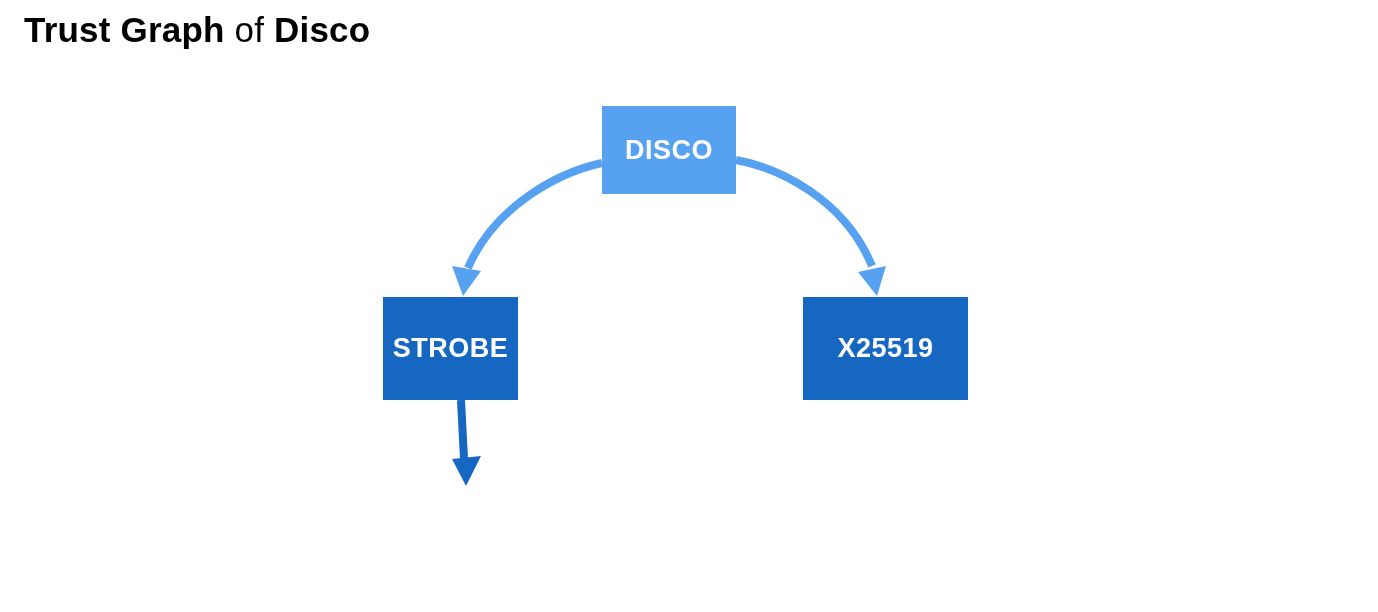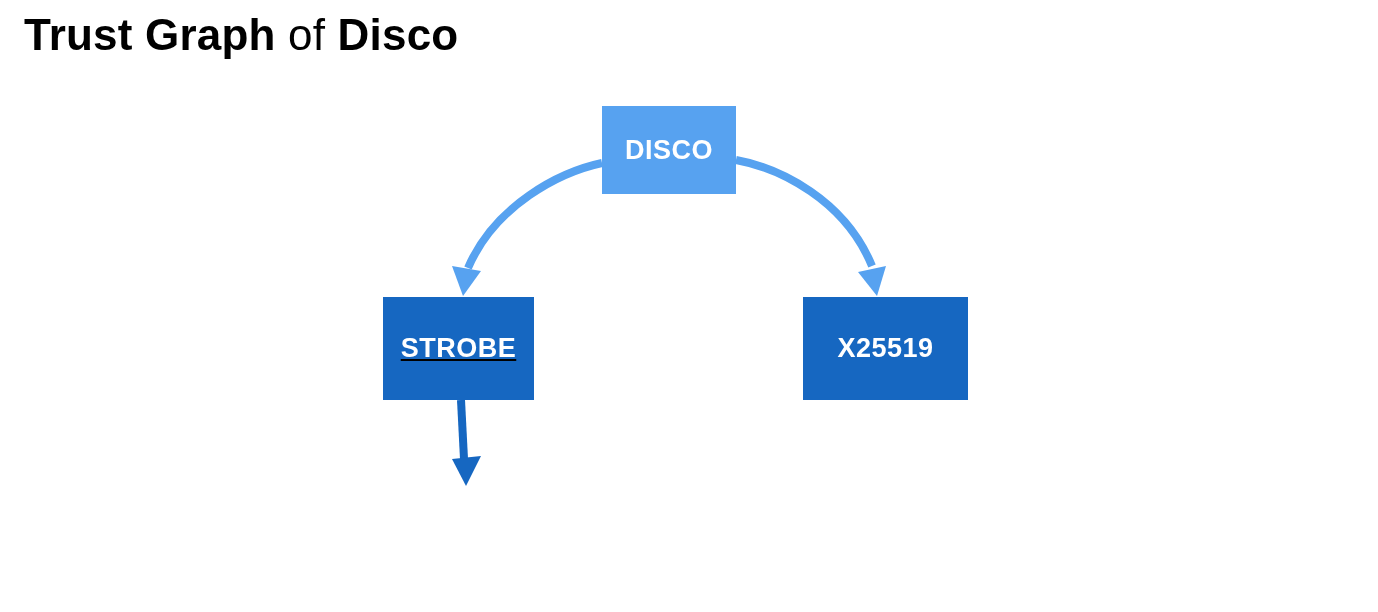--- a/index.html
+++ b/index.html
@@ -13,21 +13,21 @@
     width: 1378px;
     height: 612px;
     background: #ffffff;
     overflow: hidden;
   }
   .title {
     position: absolute;
     left: 24px;
     top: 10px;
     margin: 0;
-    font-size: 44px;
+    font-size: 35px;
     color: #000000;
     letter-spacing: 0.2px;
     white-space: nowrap;
   }
   .t-bold { font-weight: 700; }
   .t-reg  { font-weight: 400; }
 
   .edges-layer {
     position: absolute;
     left: 0;
@@ -46,21 +46,21 @@
     box-sizing: border-box;
   }
   .node-label {
     color: #ffffff;
     font-weight: 700;
     font-size: 27px;
     letter-spacing: 0.5px;
     white-space: nowrap;
   }
   .node-disco   { left: 602px; top: 106px; width: 134px; height: 88px; }
-  .node-strobe  { left: 383px; top: 297px; width: 151px; height: 103px; text-decoration: underline; }
+  .node-strobe  { left: 383px; top: 297px; width: 135px; height: 103px; }
   .node-x25519  { left: 803px; top: 297px; width: 165px; height: 103px; }
   .node-keccakf { left: 364px; top: 486px; width: 213px; height: 103px; }
 </style>
 </head>
 <body>
 
 <div class="stage">
 
   <h1 class="title">
     <span class="t-bold">Trust Graph</span>

